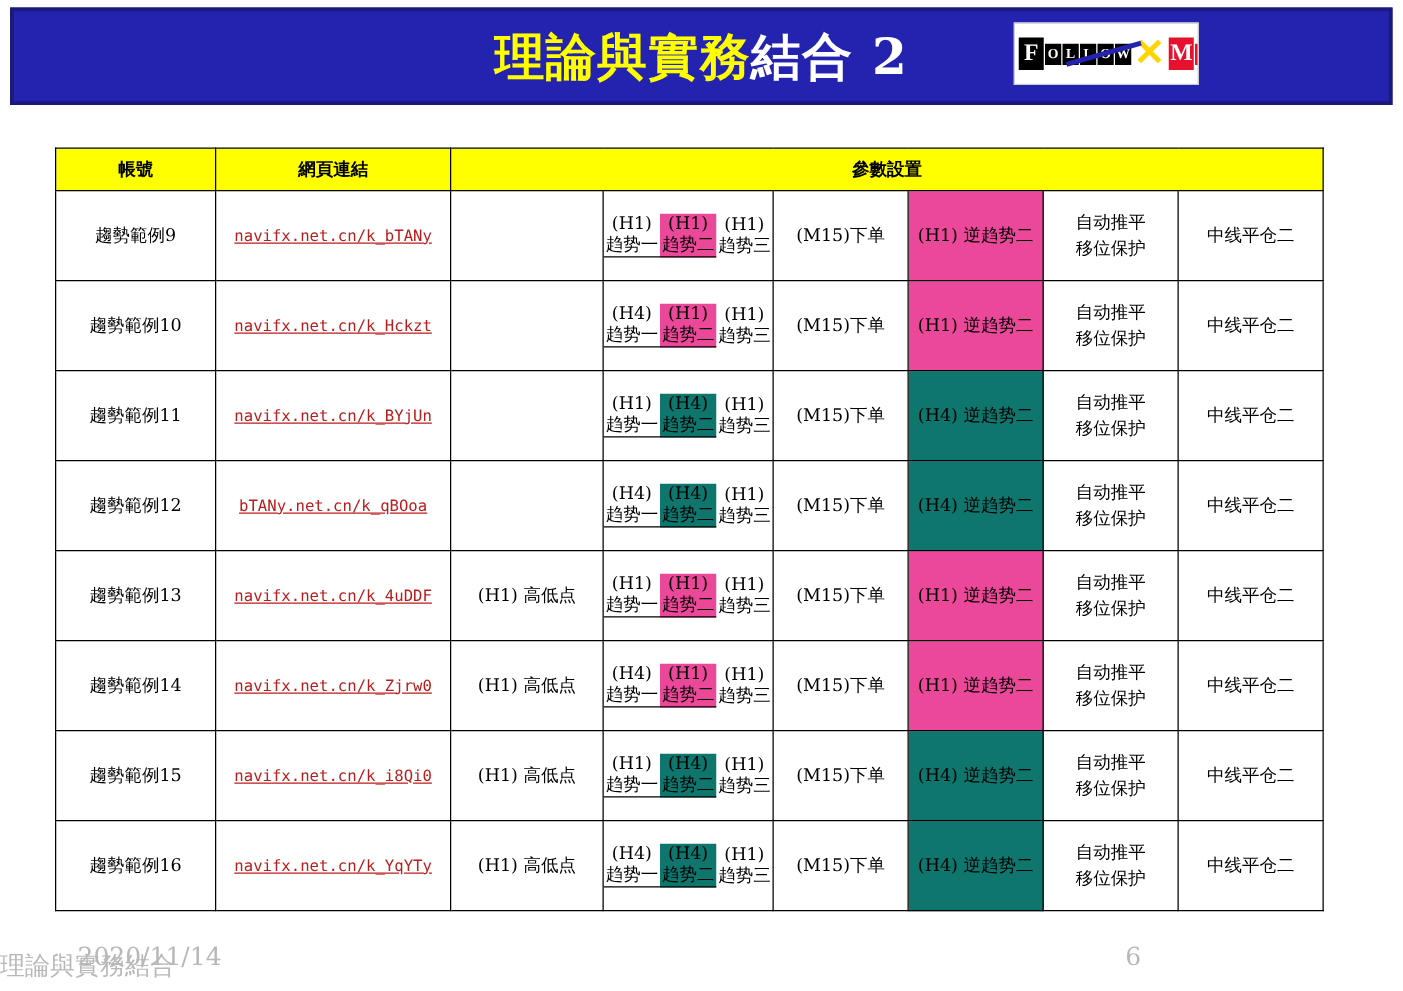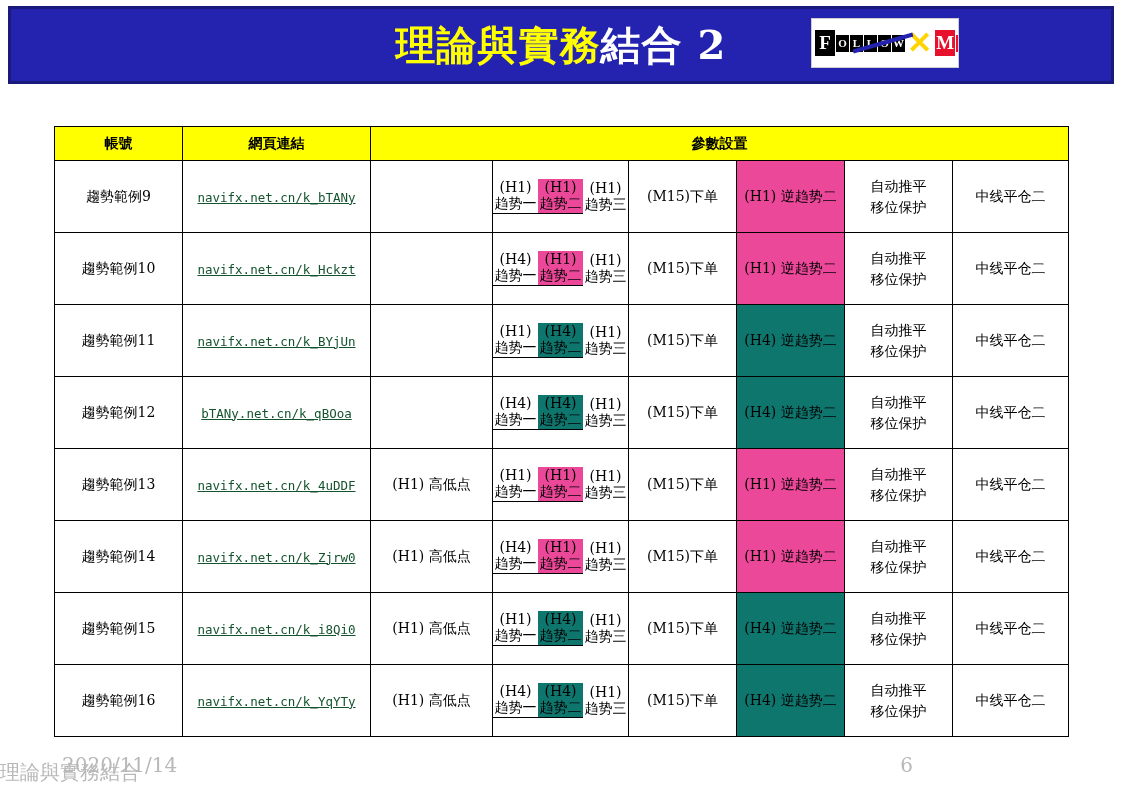--- a/index.html
+++ b/index.html
@@ -77,25 +77,24 @@
     position: absolute;
     left: 40px; top: 22px;
     width: 62px; height: 4px;
     background: #2323b0;
     transform: rotate(-16deg);
   }
 
   
   table.params {
     position: absolute;
-    left: 54px; top: 118px;
+    left: 44px; top: 118px;
     width: 1014px;
     border-collapse: collapse;
     table-layout: fixed;
-    margin-top: 8px;
   }
   table.params td, table.params th {
     border: 1px solid #000000;
     text-align: center;
     vertical-align: middle;
     font-family: "DejaVu Serif", serif;
     font-size: 14px;
     color: #000000;
     padding: 0;
   }
@@ -110,21 +109,21 @@
   .col-hl    { width: 122px; }
   .col-trend { width: 136px; }
   .col-order { width: 108px; }
   .col-rev   { width: 108px; }
   .col-auto  { width: 108px; }
   .col-close { width: 116px; }
 
   tbody tr { height: 72px; }
   .acct-cell { font-size: 15px; }
   .link-cell a {
-    color: #14532d;
+    color: #b91c1c;
     text-decoration: underline;
     font-family: "DejaVu Sans Mono", monospace;
     font-size: 12.5px;
     white-space: nowrap;
   }
   .trend-stack {
     display: flex;
     height: 100%;
     width: 100%;
   }

